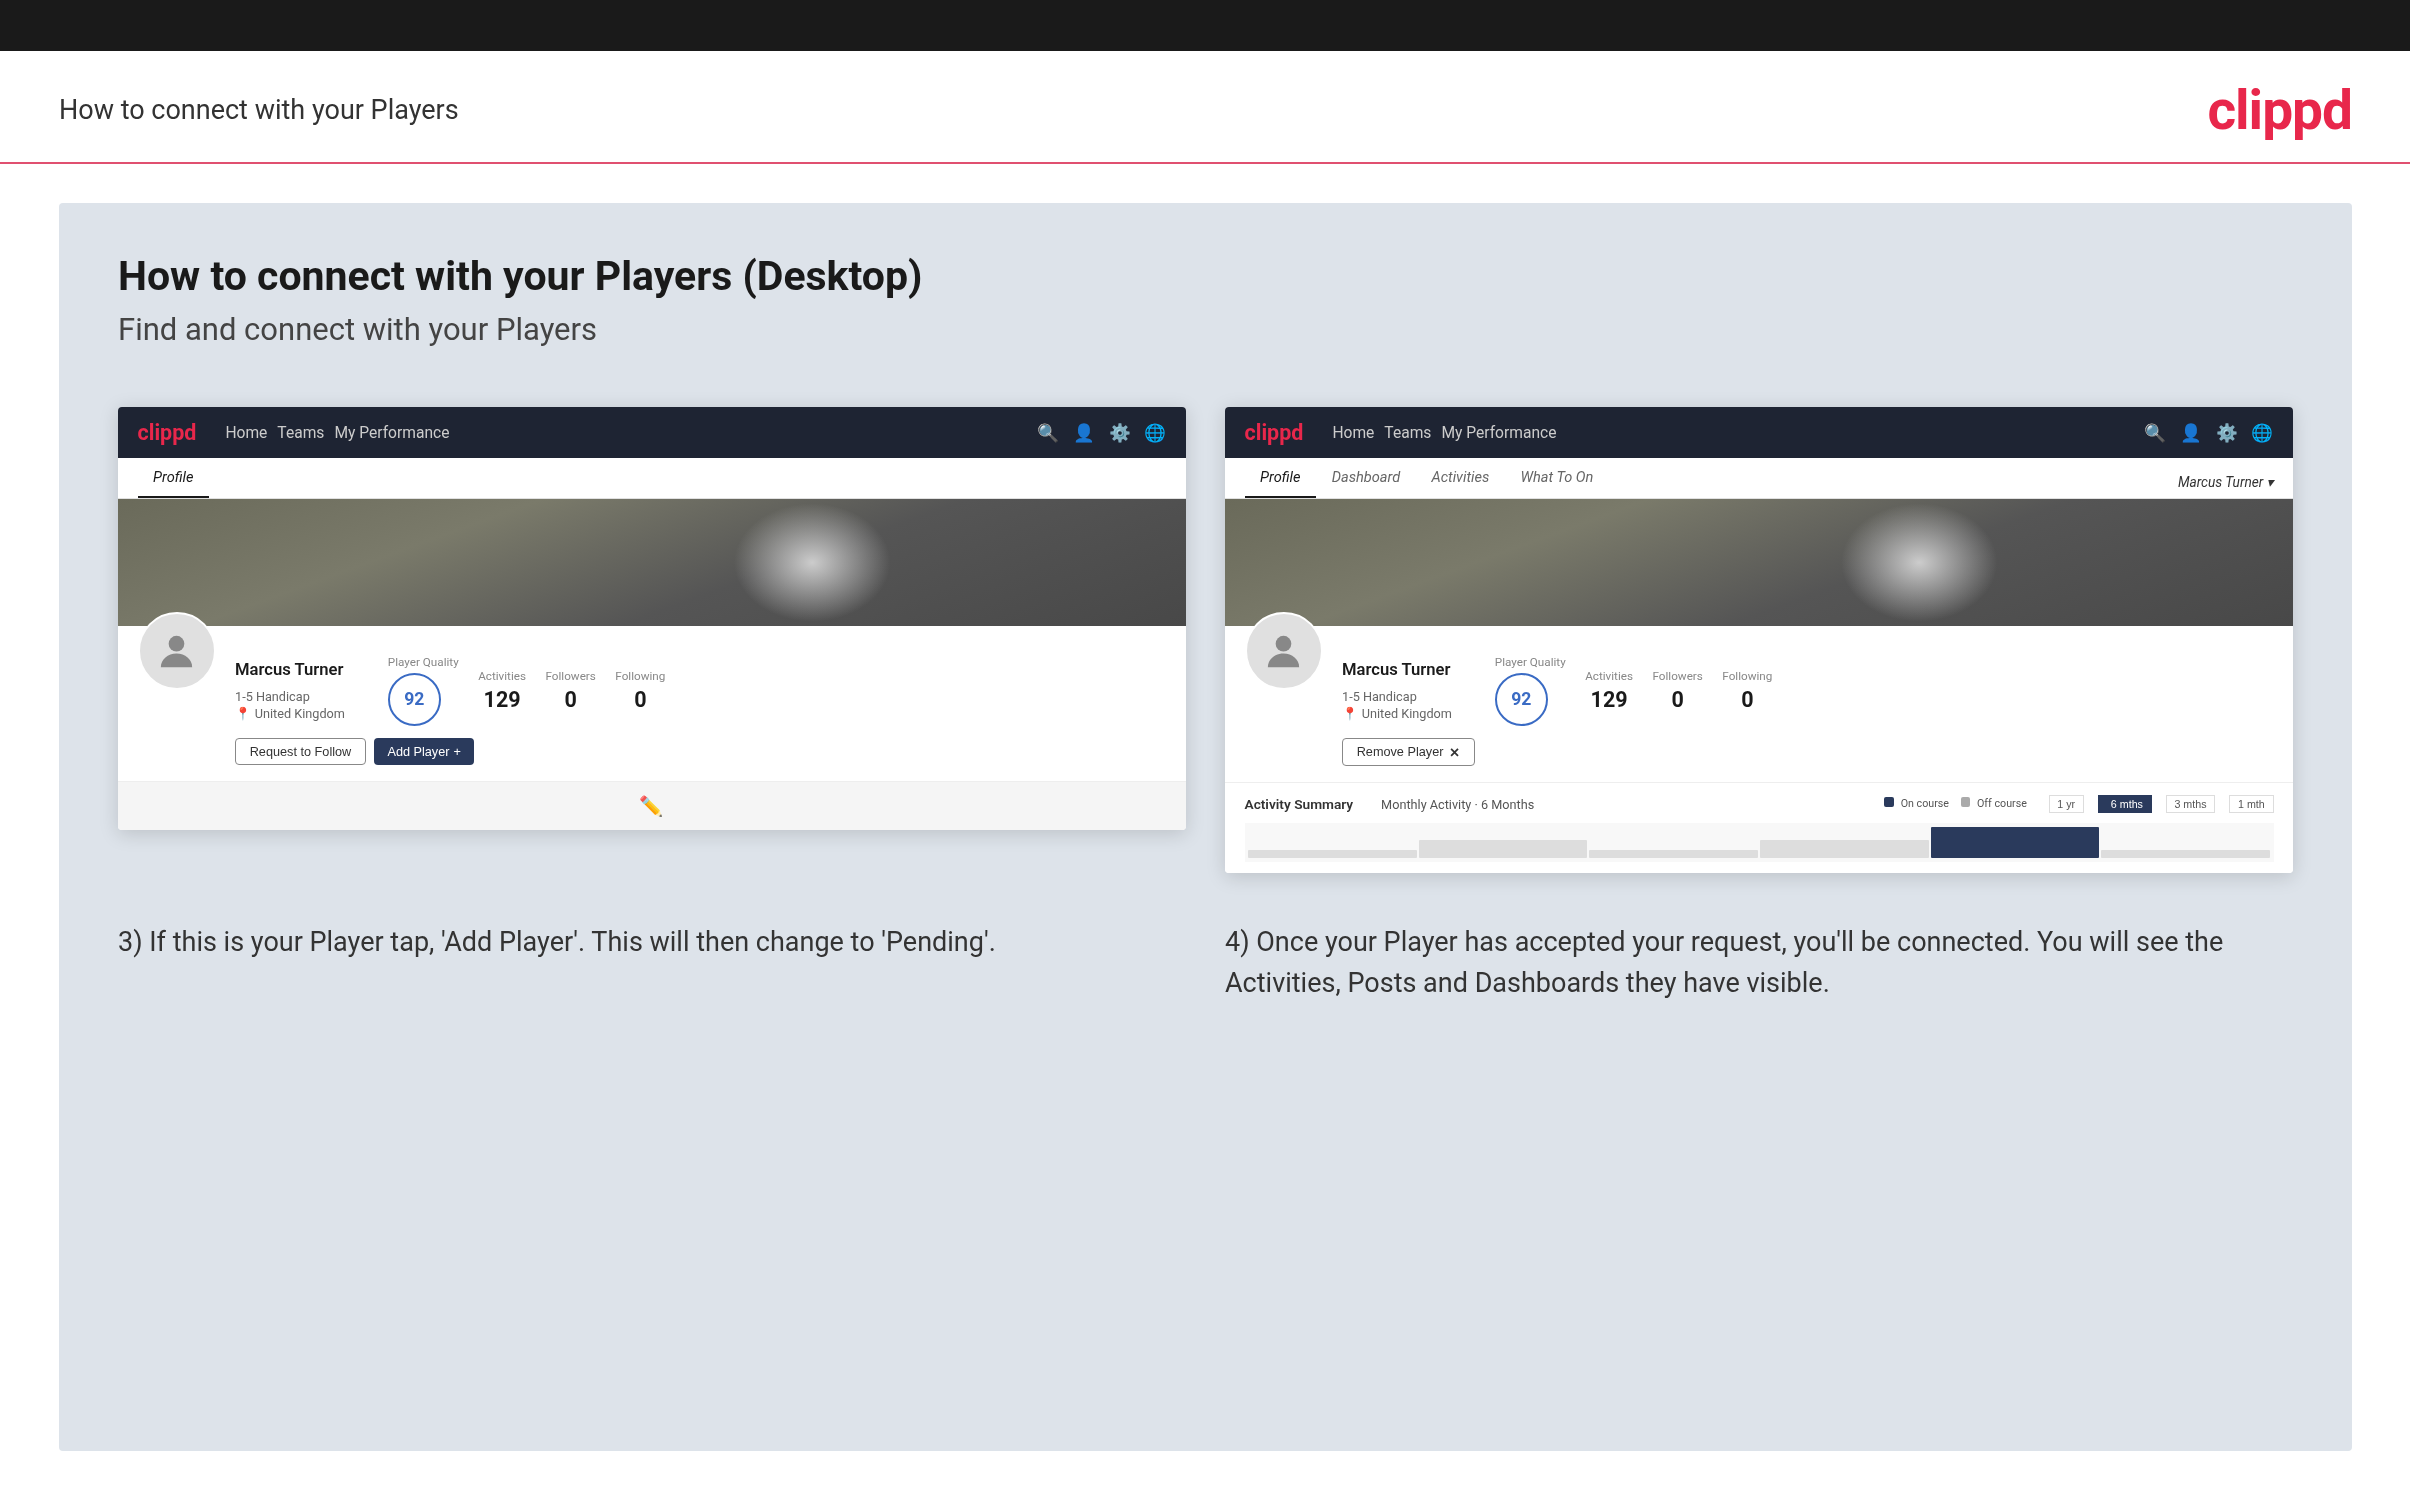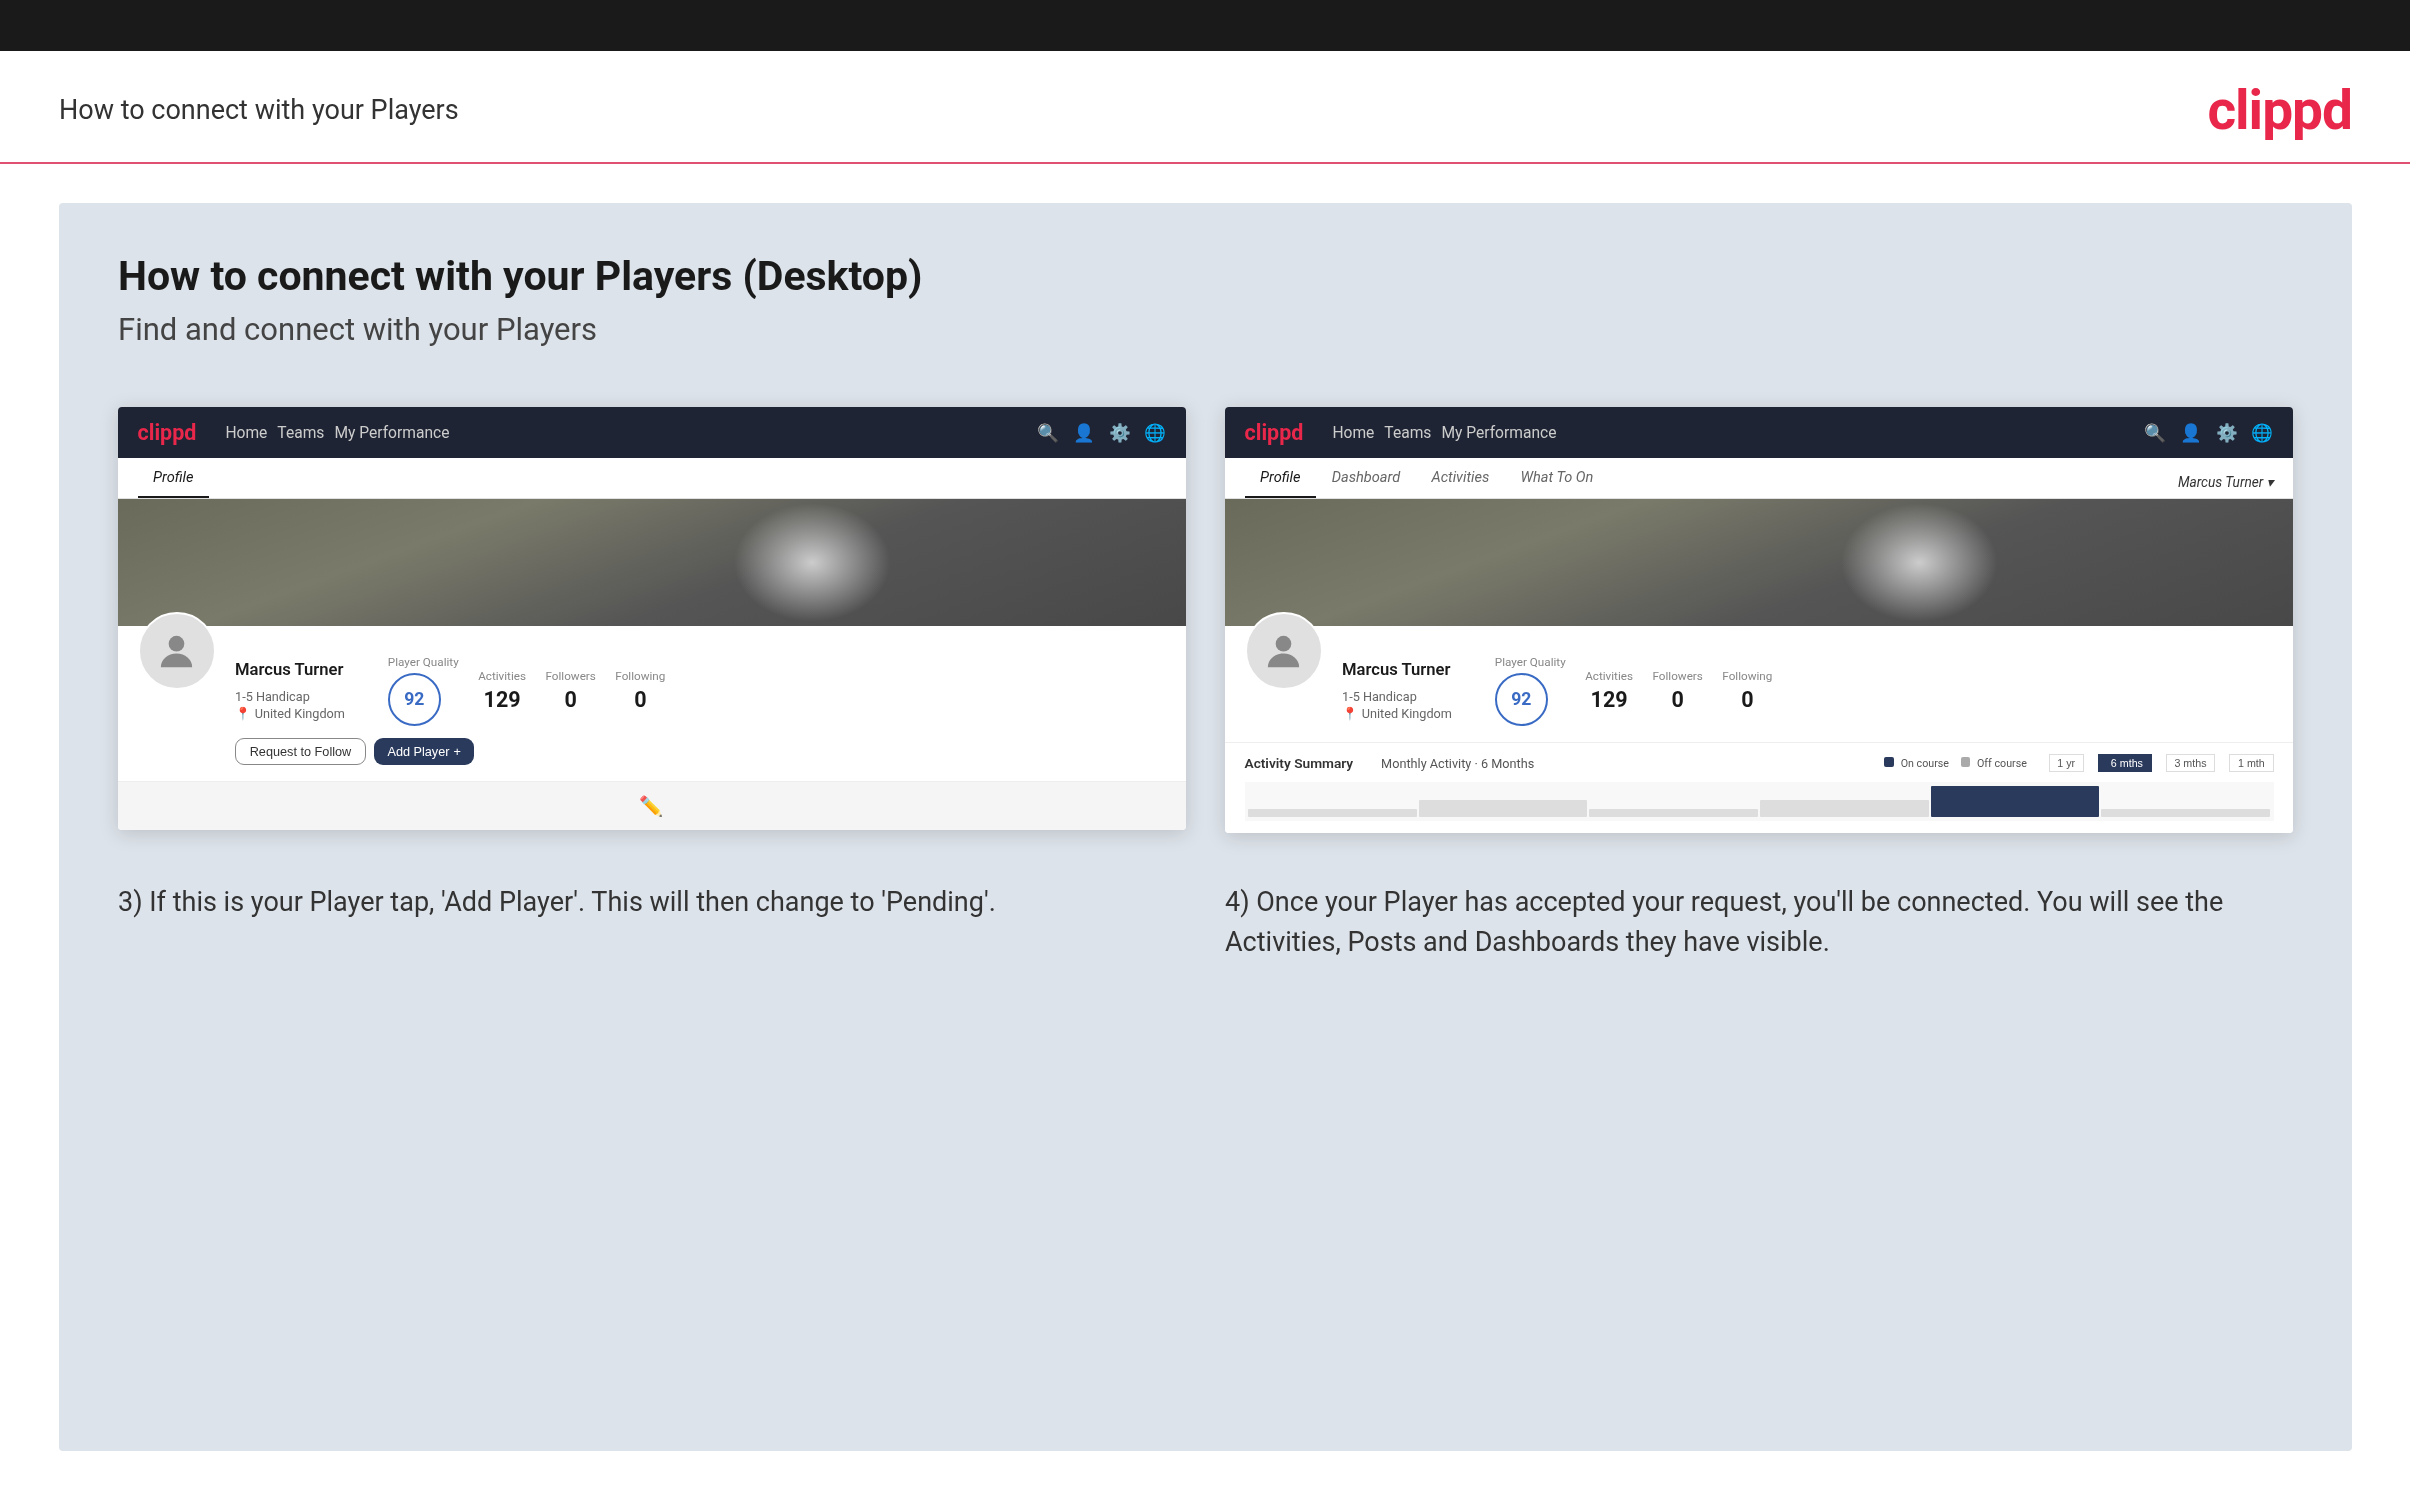--- a/index.html
+++ b/index.html
@@ -226,21 +226,21 @@
 
     .app-player-actions {
       display: flex;
       gap: 7.8px;
       margin-top: 11.7px;
       flex-wrap: wrap;
     }
 
     .app-btn {
       padding: 5.9px 13.7px;
-      border-radius: 9px;
+      border-radius: 4px;
       font-size: 12.7px;
       cursor: pointer;
       border: none;
     }
 
     .app-btn-outline {
       background: #fff;
       border: 1px solid #888;
       color: #333;
     }
@@ -602,20 +602,26 @@
                   <div class="app-stat-label">Followers</div>
                   <div class="app-stat-value">0</div>
                 </div>
                 <div class="app-stat-item">
                   <div class="app-stat-label">Following</div>
                   <div class="app-stat-value">0</div>
                 </div>
               </div>
             </div>
 
+            <div class="app-player-actions">
+              <button class="app-btn app-btn-remove">
+                <span>Remove Player</span>
+                <span style="font-weight:bold;">✕</span>
+              </button>
+            </div>
           </div>
         </div>
 
         <div class="app-activity-summary">
           <div class="activity-header">
             <div style="display:flex; gap:28px; align-items:flex-end;">
               <span class="activity-title">Activity Summary</span>
               <span class="activity-period">Monthly Activity · 6 Months</span>
             </div>
             <div class="activity-controls">

